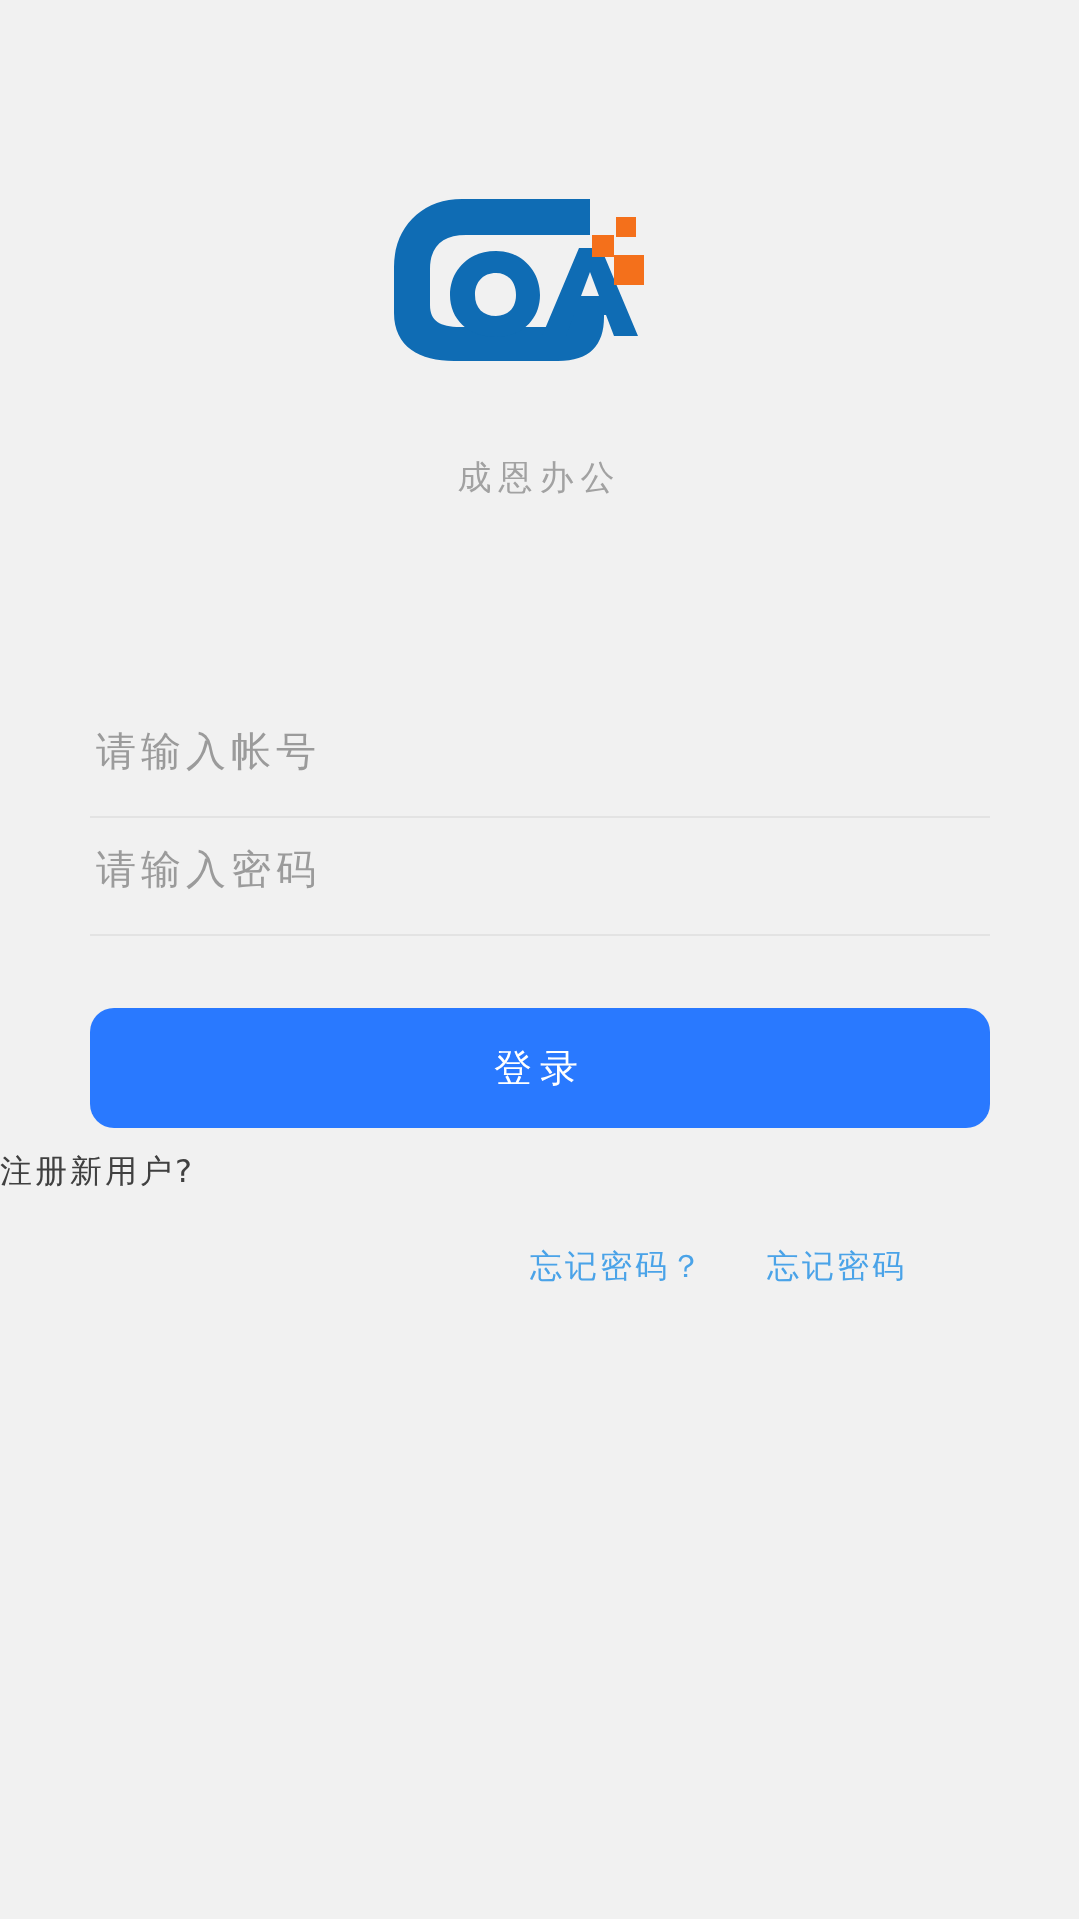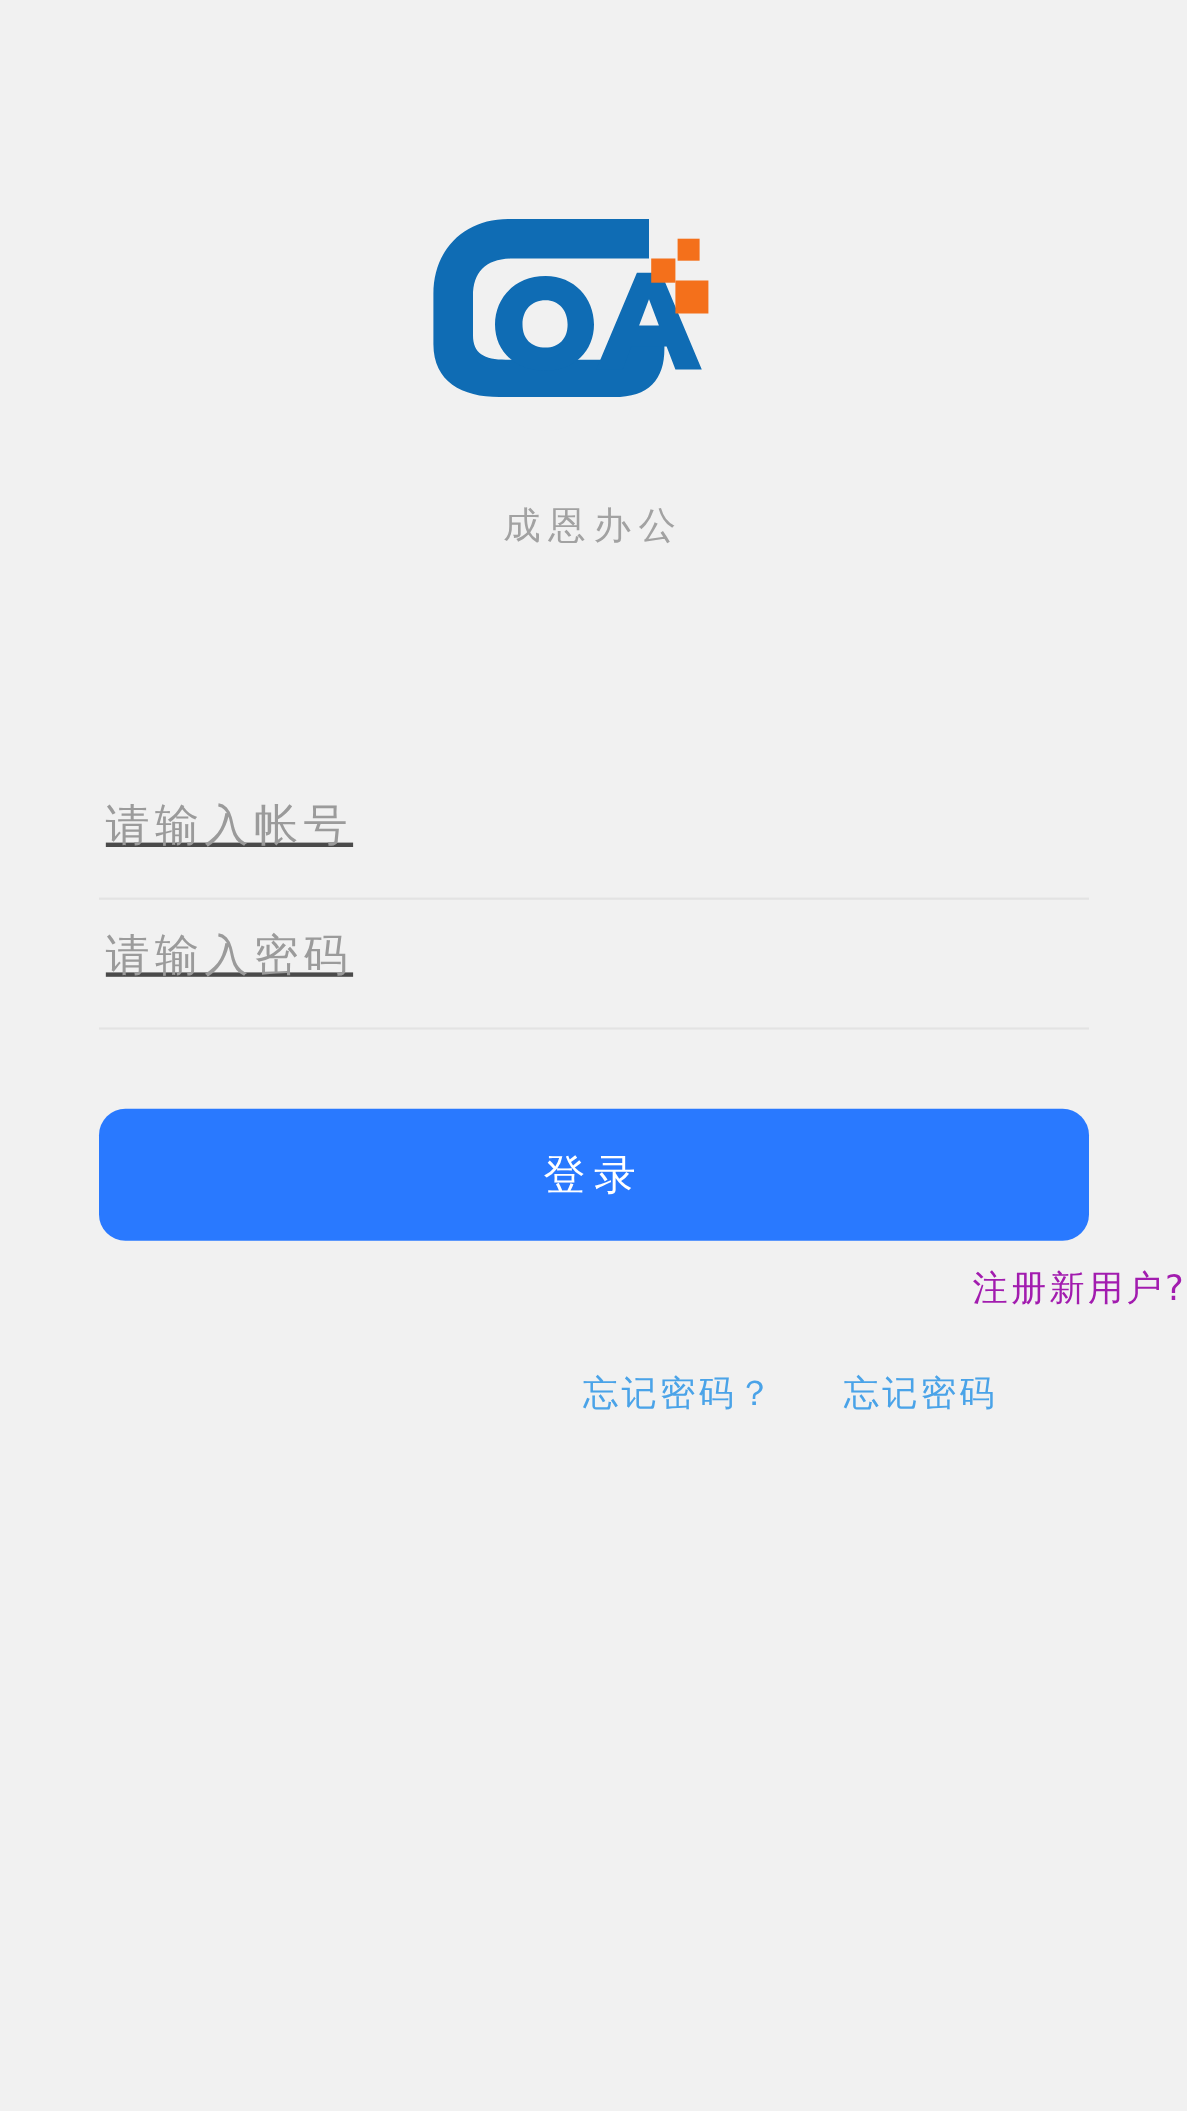--- a/index.html
+++ b/index.html
@@ -69,21 +69,20 @@
     width:100%;
     height:100%;
     border:none;
     outline:none;
     background:transparent;
     font-family:"DejaVu Sans","Liberation Sans",sans-serif;
     font-size:40px;
     letter-spacing:5px;
     color:#4a4a4a;
     padding:0 6px 14px 6px;
-    text-decoration:underline;
   }
 
   .field-input::placeholder {
     color:#9b9b9b;
     font-size:40px;
     letter-spacing:5px;
     opacity:1;
   }
 
   
@@ -105,25 +104,25 @@
     align-items:center;
     justify-content:center;
   }
 
   
   .register-link {
     position:absolute;
     top:1150px;
     left:0;
     width:1079px;
-    text-align:right;
+    text-align:left;
     font-family:"DejaVu Sans","Liberation Sans",sans-serif;
     font-size:32px;
     letter-spacing:3px;
-    color:#a21caf;
+    color:#404040;
     cursor:pointer;
     text-decoration:none;
     display:block;
   }
 
   
   .bottom-links {
     position:absolute;
     top:1245px;
     left:0;

